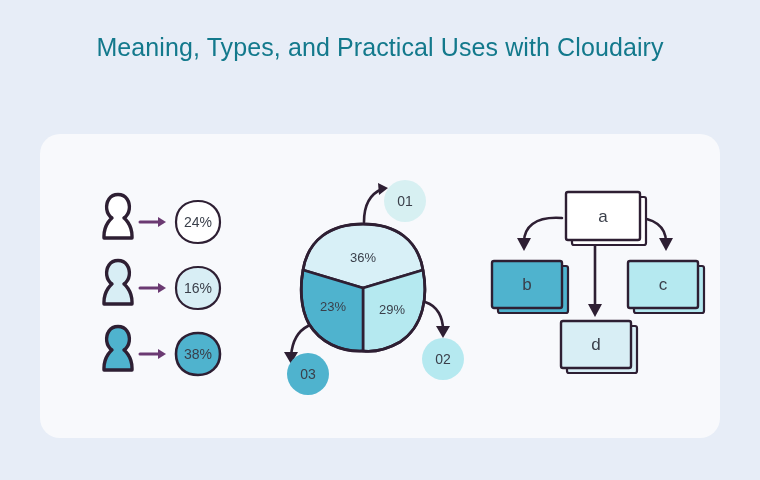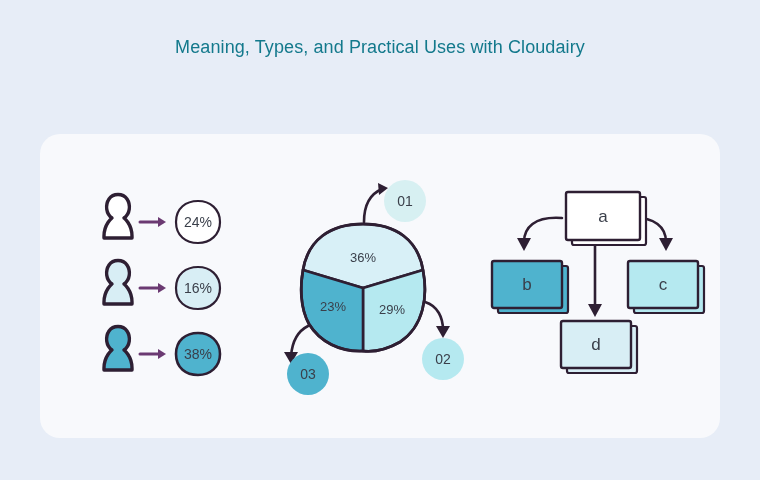--- a/index.html
+++ b/index.html
@@ -29,21 +29,21 @@
     text-align: center;
   }
   .title-line1 {
     font-size: 19px;
     font-weight: bold;
     color: #13798c;
     letter-spacing: 0.1px;
     line-height: 26px;
   }
   .title-line2 {
-    font-size: 18px;
+    font-size: 25px;
     font-weight: normal;
     color: #13798c;
     letter-spacing: 0.1px;
     line-height: 30px;
   }
 
   
   .panel {
     position: absolute;
     left: 40px;

